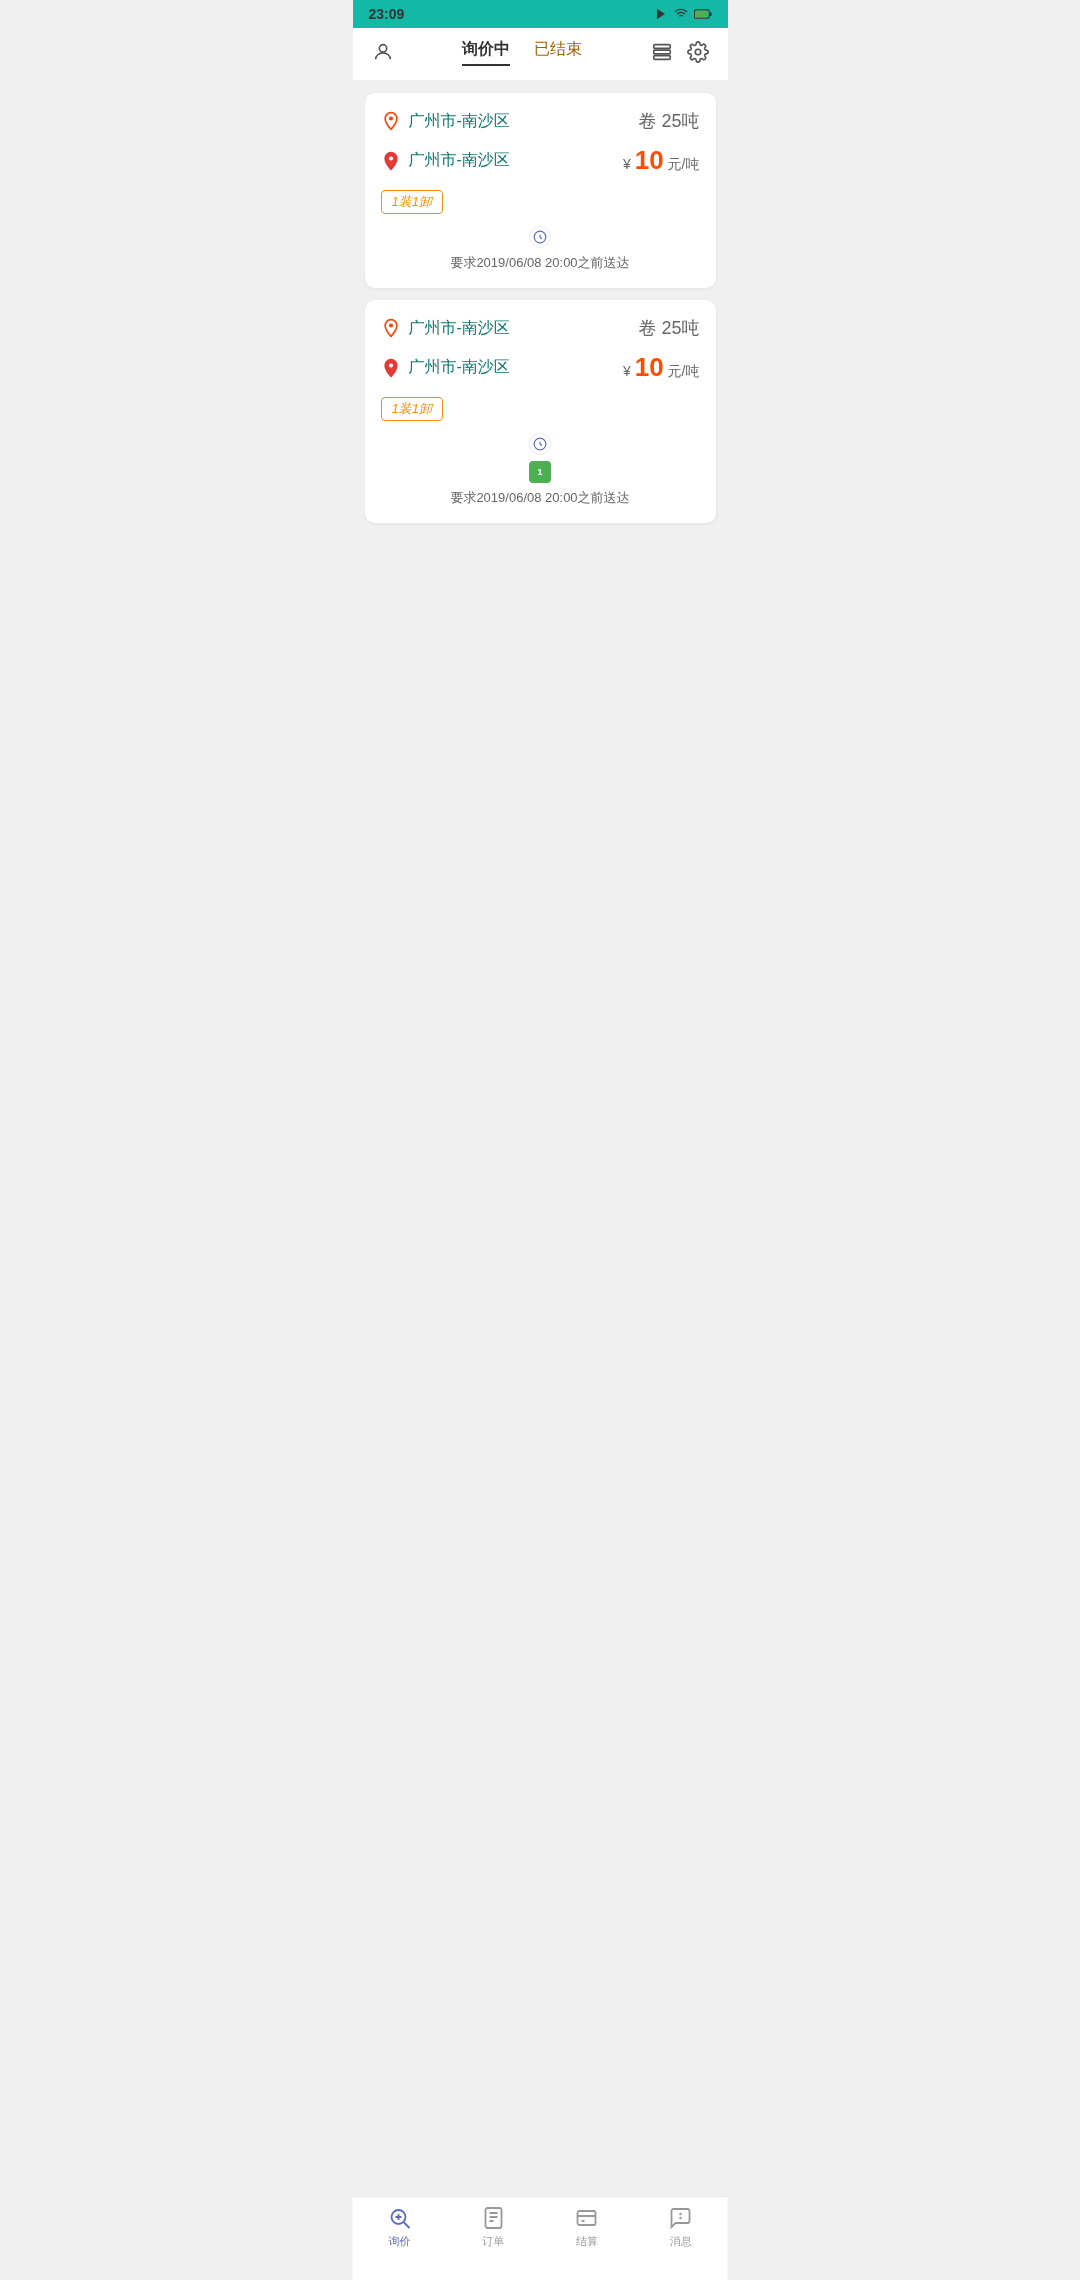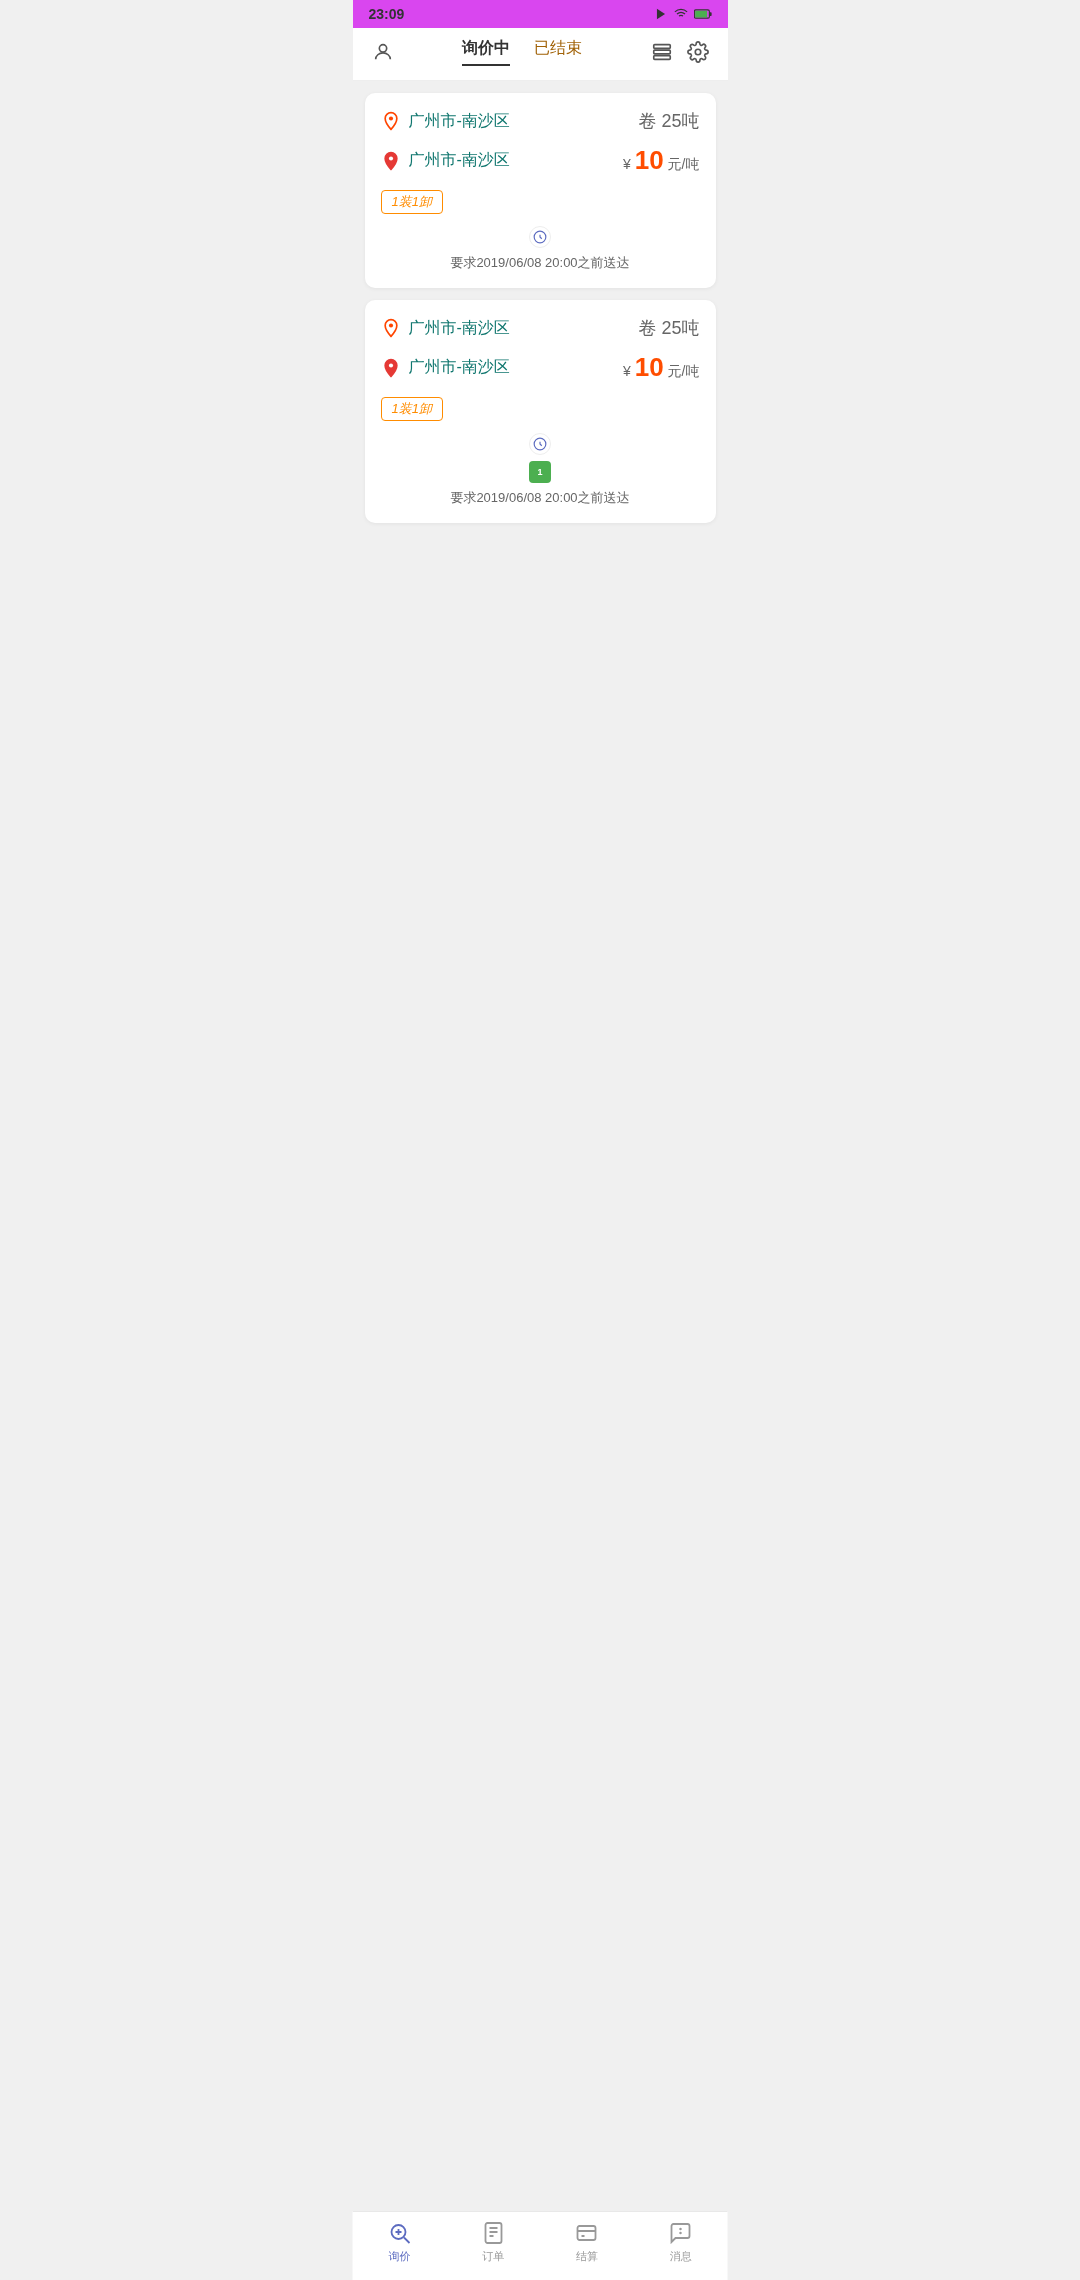--- a/index.html
+++ b/index.html
@@ -13,30 +13,31 @@
       color: #333;
       margin: 0 auto;
     }
 
     
     .status-bar {
       display: flex;
       justify-content: space-between;
       align-items: center;
       padding: 6px 16px;
-      background: #d946ef;
+      background: #14b8a6;
       font-size: 12px;
       color: #333;
     }
     .status-time { font-weight: 600; font-size: 14px; }
     .status-icons { display: flex; gap: 6px; align-items: center; }
 
     
     .header {
       display: flex;
+      align-items: center;
       justify-content: space-between;
       background: #fff;
       padding: 10px 16px 14px;
       border-bottom: 1px solid #eee;
       font-family: Liberation Serif, serif;
     }
     .header-tabs { display: flex; gap: 24px; flex: 1; justify-content: center; }
     .header-tab {
       font-size: 16px;
       color: #a16207;
@@ -141,21 +142,21 @@
     .bottom-nav {
       position: fixed;
       bottom: 0;
       left: 50%;
       transform: translateX(-50%);
       width: 375px;
       background: #fff;
       border-top: 1px solid #e8e8e8;
       display: flex;
       justify-content: space-around;
-      padding: 8px 0 16px;
+      padding: 8px 0 31px;
     }
     .nav-item {
       display: flex;
       flex-direction: column;
       align-items: center;
       gap: 3px;
       cursor: pointer;
       min-width: 60px;
     }
     .nav-label { font-size: 11px; color: #999; }

